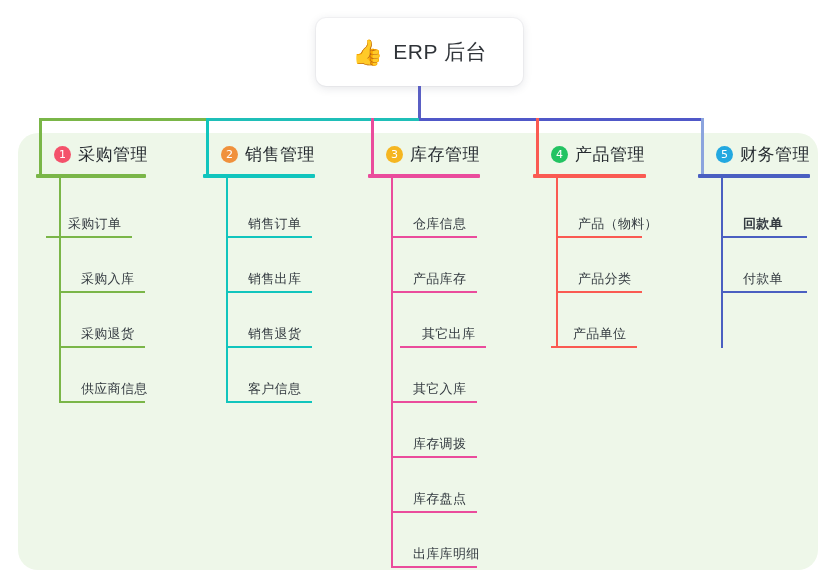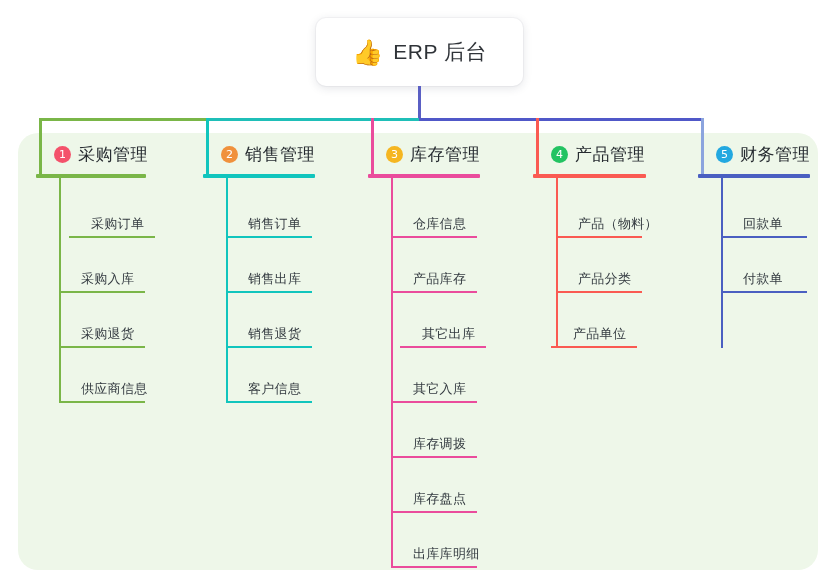--- a/index.html
+++ b/index.html
@@ -85,21 +85,21 @@
     </div>
 
   <div id="columns">
       <div class="col" style="left: 36px; width: 150px; height: 437px;">
         <div class="col-head">
           <span class="badge" style="background: rgb(244, 82, 107);">1</span>
           <span class="col-title">采购管理</span>
         </div>
         <div class="head-bar" style="left: 0px; top: 41px; width: 110px; background: rgb(122, 182, 72);"></div>
         <div class="spine" style="left: 23px; top: 45px; height: 225px; background: rgb(122, 182, 72);"></div>
-        <div class="leaf" style="left: 33px; top: 50px; width: 86px; height: 55px;">
+        <div class="leaf" style="left: 10px; top: 50px; width: 86px; height: 55px;">
           <span class="leaf-label">采购订单</span>
           <div class="leaf-bar" style="width: 86px; background: rgb(122, 182, 72);"></div>
         </div>
         <div class="leaf" style="left: 23px; top: 105px; width: 86px; height: 55px;">
           <span class="leaf-label">采购入库</span>
           <div class="leaf-bar" style="width: 86px; background: rgb(122, 182, 72);"></div>
         </div>
         <div class="leaf" style="left: 23px; top: 160px; width: 86px; height: 55px;">
           <span class="leaf-label">采购退货</span>
           <div class="leaf-bar" style="width: 86px; background: rgb(122, 182, 72);"></div>
@@ -189,21 +189,21 @@
           <div class="leaf-bar" style="width: 86px; background: rgb(250, 90, 82);"></div>
         </div>
       </div>
       <div class="col" style="left: 698px; width: 152px; height: 437px;">
         <div class="col-head">
           <span class="badge" style="background: rgb(35, 168, 224);">5</span>
           <span class="col-title">财务管理</span>
         </div>
         <div class="head-bar" style="left: 0px; top: 41px; width: 112px; background: rgb(74, 95, 193);"></div>
         <div class="spine" style="left: 23px; top: 45px; height: 170px; background: rgb(74, 95, 193);"></div>
-        <div class="leaf" style="left: 23px; top: 50px; width: 86px; height: 55px;">
+        <div class="leaf" style="left: 23px; top: 50px; width: 86px; height: 55px; font-weight: bold;">
           <span class="leaf-label">回款单</span>
           <div class="leaf-bar" style="width: 86px; background: rgb(74, 95, 193);"></div>
         </div>
         <div class="leaf" style="left: 23px; top: 105px; width: 86px; height: 55px;">
           <span class="leaf-label">付款单</span>
           <div class="leaf-bar" style="width: 86px; background: rgb(74, 95, 193);"></div>
         </div>
       </div>
     </div>
 

